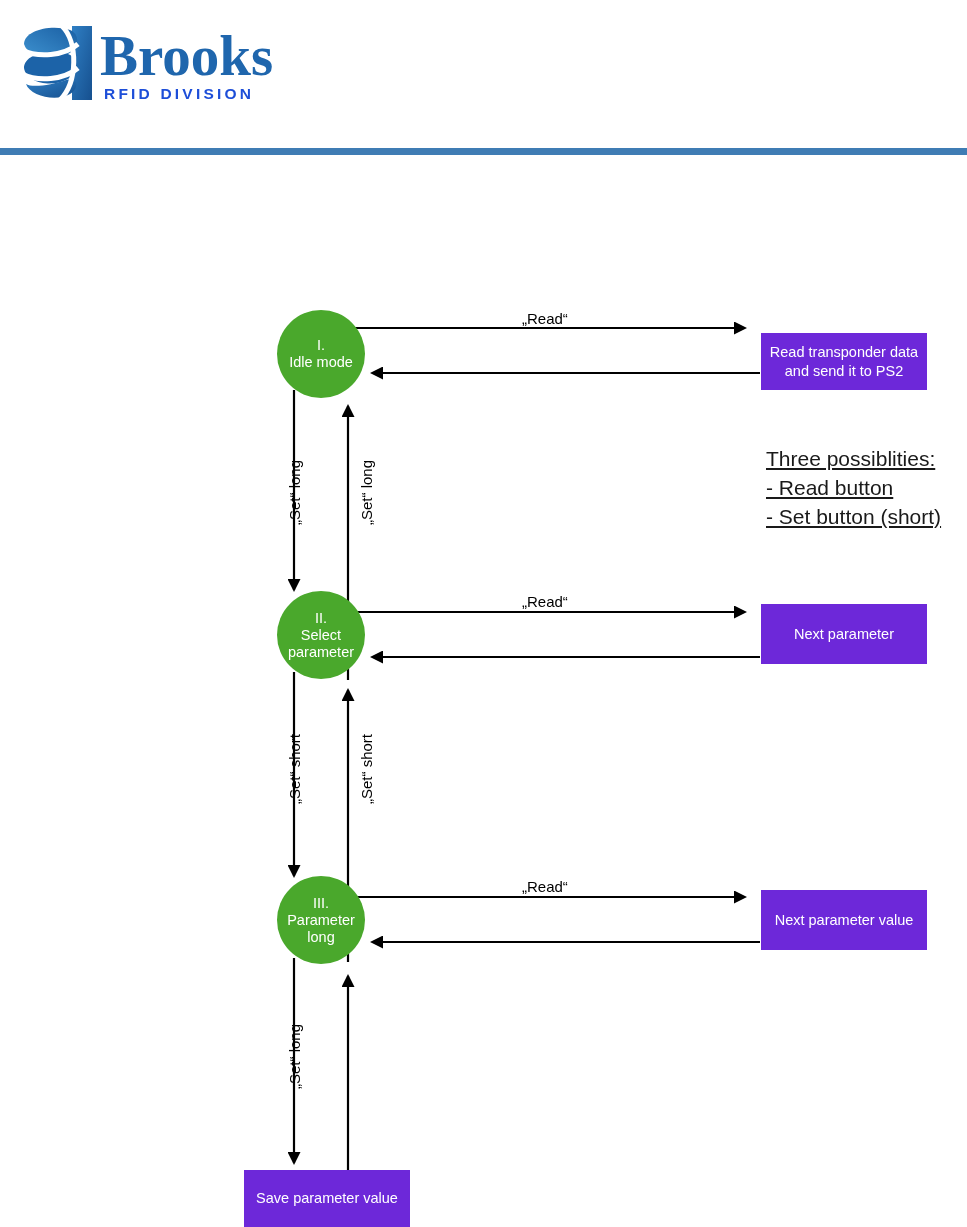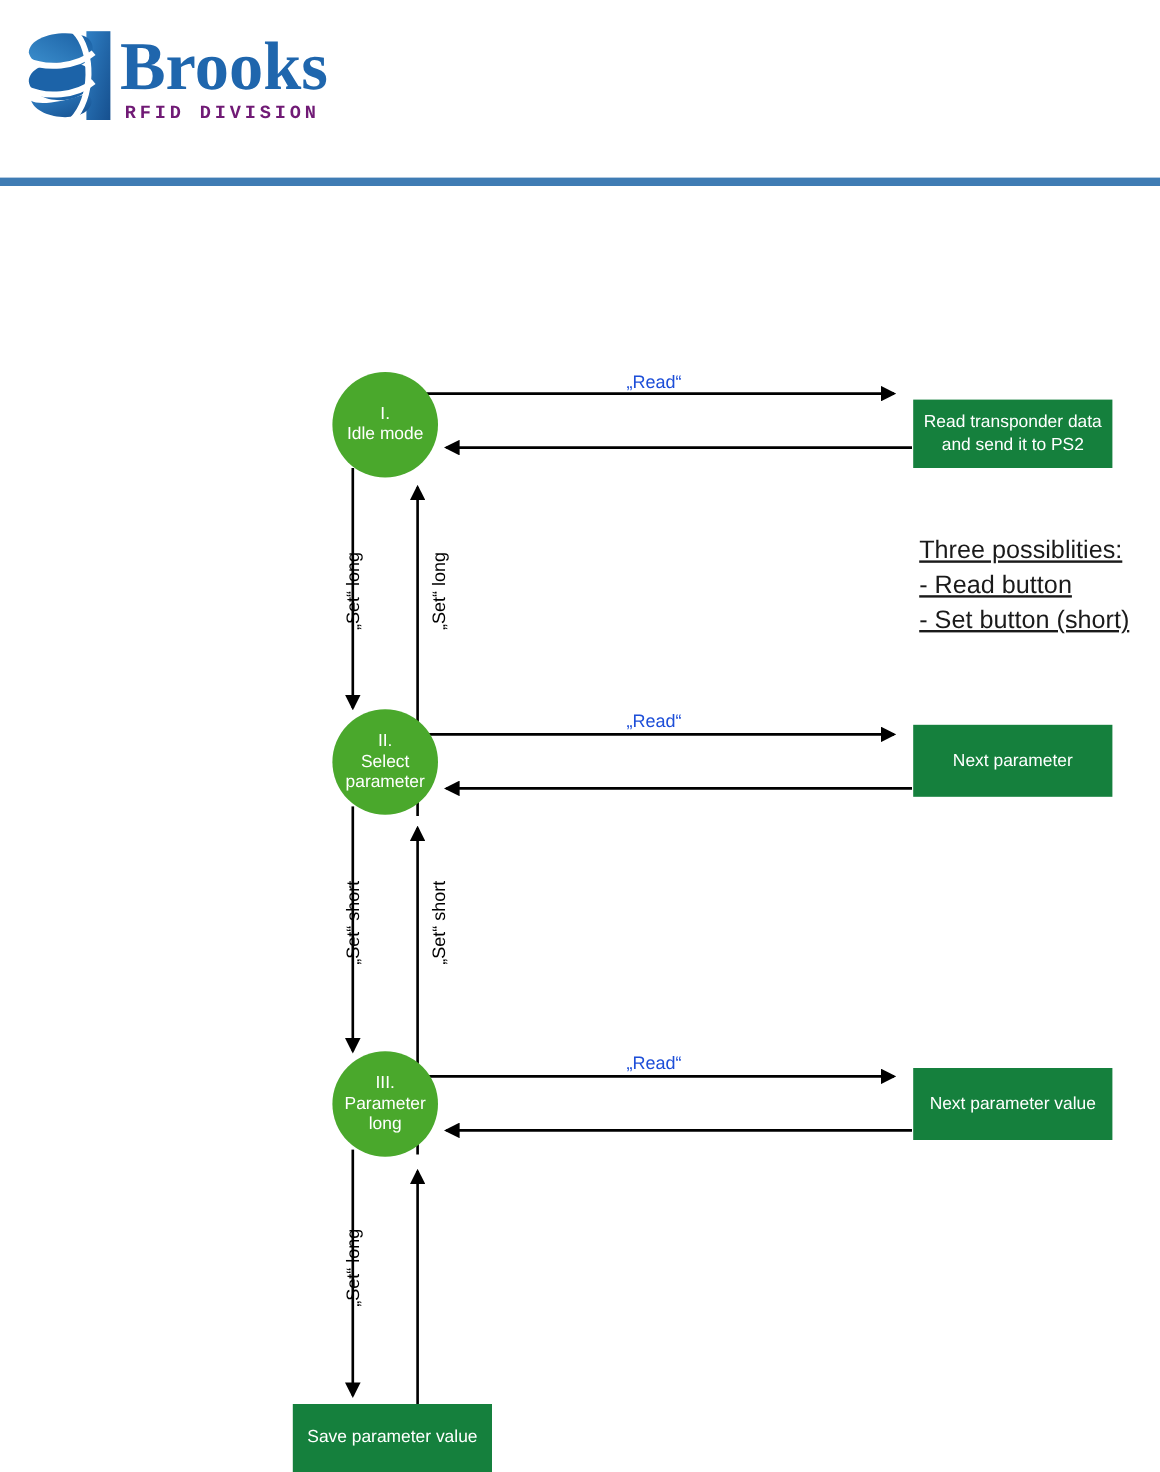--- a/index.html
+++ b/index.html
@@ -40,25 +40,25 @@
     font-family: "Liberation Serif", serif;
     font-size: 57px;
     line-height: 60px;
     font-weight: 700;
     color: #1f66ad;
     letter-spacing: 0px;
   }
   #logo-subtitle {
     position: absolute;
     left: 82px; top: 63px;
-    font-family: Liberation Mono, monospace;
+    font-family: Liberation Sans, sans-serif;
     font-size: 15.5px;
     letter-spacing: 3.2px;
     font-weight: 700;
-    color: #701a75;
+    color: #1d4ed8;
   }
   #header-rule {
     position: absolute;
     left: 0; top: 148px;
     width: 967px;
     height: 7px;
     background: #3f7cb4;
   }
 
   
@@ -85,35 +85,35 @@
     justify-content: center;
     text-align: center;
     font-size: 14.5px;
     line-height: 17px;
   }
   .node span { display: block; white-space: nowrap; }
 
   
   .action-box {
     position: absolute;
-    background: #15803d;
+    background: #6d28d9;
     color: #ffffff;
     display: flex;
     align-items: center;
     justify-content: center;
     text-align: center;
     font-size: 14.5px;
     line-height: 19px;
   }
   .action-box span { display: block; }
 
   
   .edge-label {
     position: absolute;
-    color: #1d4ed8;
+    color: #000000;
     font-size: 15px;
     white-space: nowrap;
   }
   .edge-label-v {
     position: absolute;
     color: #000000;
     font-size: 15px;
     white-space: nowrap;
     transform-origin: 0 0;
     transform: rotate(-90deg);

